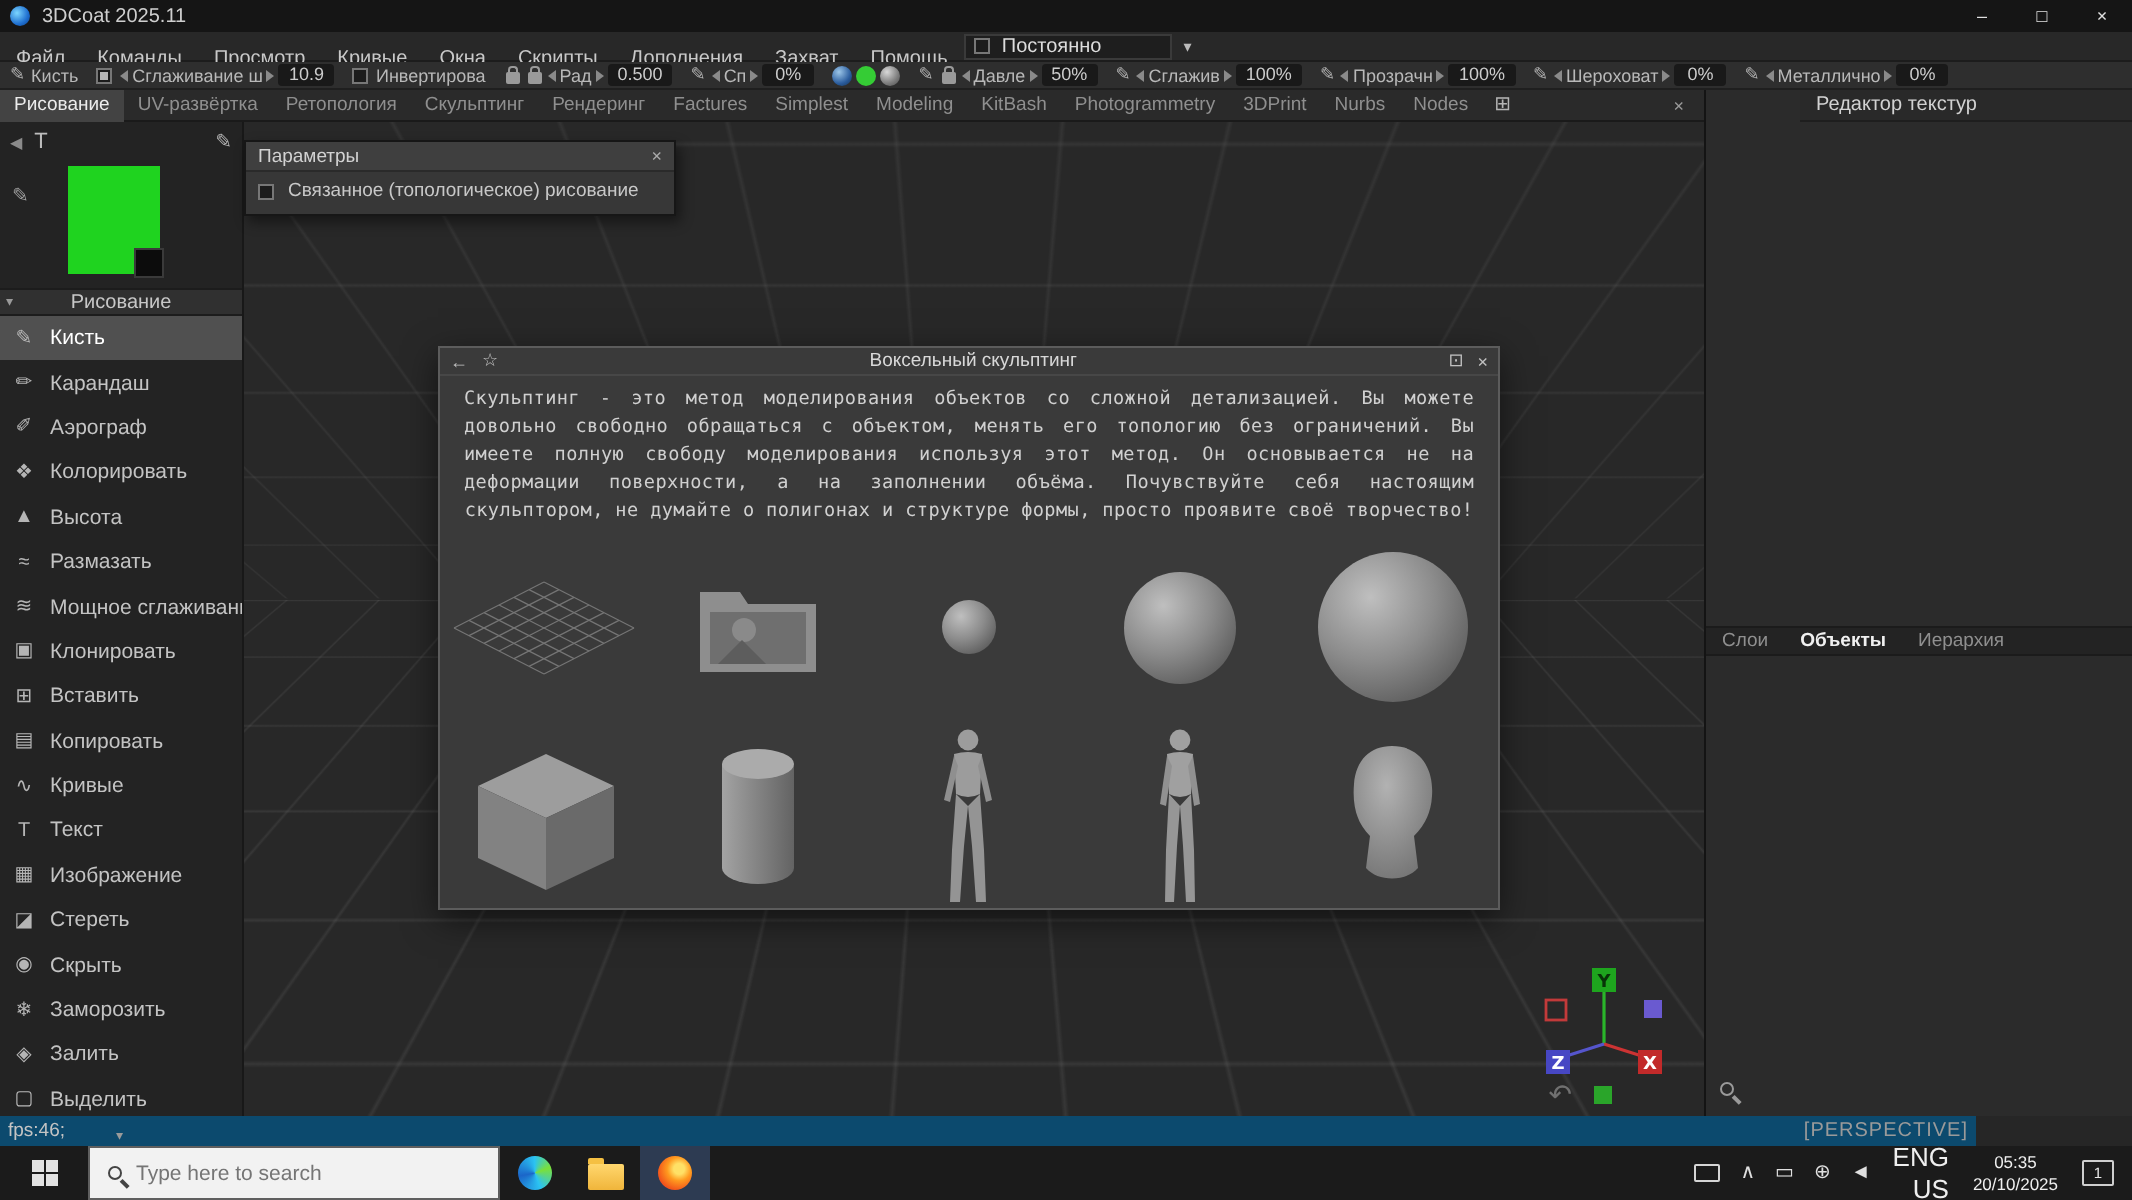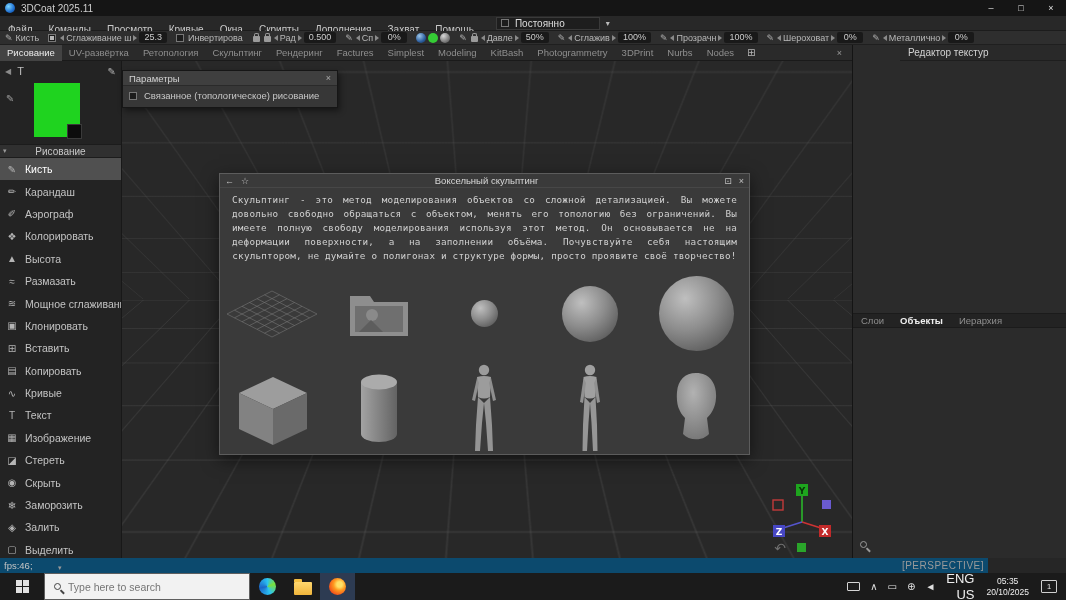--- a/index.html
+++ b/index.html
@@ -8,21 +8,21 @@
 
   
   #titlebar { position:absolute; left:0; top:0; width:1066px; height:16px; background:#151515; display:flex; align-items:center; color:#cfcfcf; font-size:10px; }
   .app-icon { width:10px; height:10px; border-radius:50%; background:radial-gradient(circle at 35% 35%, #7bd6ff, #1f6fd0 60%, #0a3e86); margin:0 6px 0 5px; }
   .wincontrols { margin-left:auto; display:flex; height:16px; }
   .wincontrols span { width:30px; text-align:center; font-size:9px; color:#e0e0e0; line-height:16px; }
 
   
   #menubar { position:absolute; top:16px; left:0; width:1066px; height:15px; background:#282828; display:flex; align-items:center; font-size:10px; color:#c9c9c9; border-bottom:1px solid #1c1c1c; }
   .menu-item { padding:0 8px; line-height:15px;margin-top:12px; }
-  .persistent { margin-left:14px; background:#1e1e1e; border:1px solid #3a3a3a; display:flex; align-items:center; gap:4px; height:13px; padding:0 34px 0 4px; color:#ddd; }
+  .persistent { margin-left:0; background:#1e1e1e; border:1px solid #3a3a3a; display:flex; align-items:center; gap:4px; height:13px; padding:0 34px 0 4px; color:#ddd; }
   .mdrop { width:16px; text-align:center; color:#bbb; font-size:8px; }
 
   
   #toolbar { position:absolute; top:31px; left:0; width:1066px; height:14px; background:#2e2e2e; display:flex; align-items:center; font-size:9px; color:#b8b8b8; padding:0 5px; gap:9px; border-bottom:1px solid #1f1f1f; white-space:nowrap; }
   .tseg { display:flex; align-items:center; gap:2px; }
   .pen { color:#b0b0b0; font-size:9px; margin-right:1px; }
   .val { background:#191919; border-radius:2px; padding:0 5px; color:#ccc; height:11px; line-height:11px; min-width:26px; text-align:center; }
   .cb { width:8px; height:8px; border:1px solid #777; background:#1c1c1c; position:relative; display:inline-block; margin-right:2px; flex:none; }
   .cb.checked::after { content:""; position:absolute; inset:1px; background:#b5b5b5; }
   .ar-l { width:0; height:0; border-top:3px solid transparent; border-bottom:3px solid transparent; border-right:4px solid #8a8a8a; flex:none; }
@@ -154,21 +154,21 @@
   <div id="toolbar">
     <div class="tseg">
       <span class="pen">✎</span>
       <span>Кисть</span>
     </div>
     <div class="tseg">
       <span class="cb checked"></span>
       <span class="ar-l"></span>
       <span>Сглаживание ш</span>
       <span class="ar-r"></span>
-      <span class="val">25.3</span>
+      <span class="val">10.9</span>
     </div>
     <div class="tseg">
       <span class="cb"></span>
       <span>Инвертирова</span>
     </div>
     <div class="tseg">
       <span class="lk"></span>
       <span class="lk"></span>
       <span class="ar-l"></span>
       <span>Рад</span>

